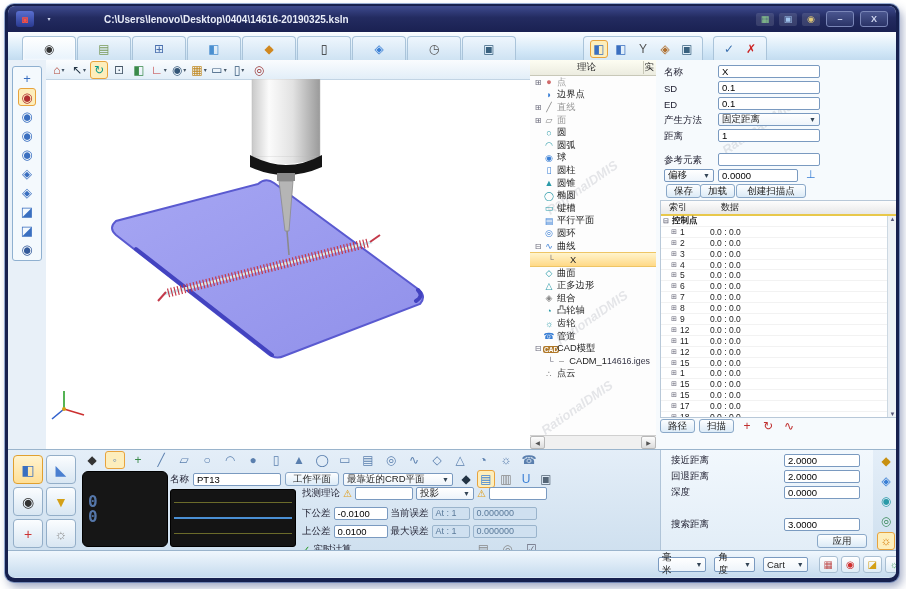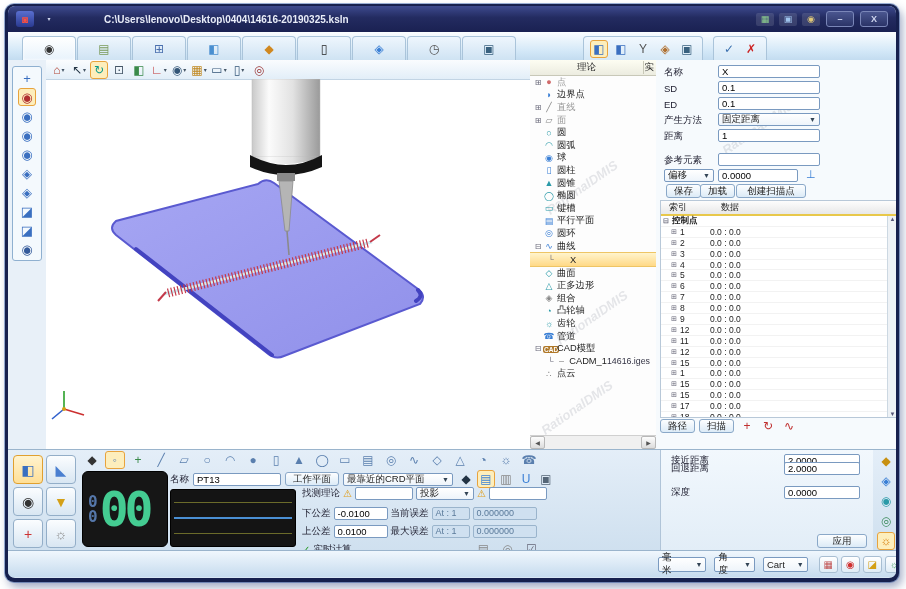--- a/index.html
+++ b/index.html
@@ -573,21 +573,20 @@
           <span class="ico" style="color: rgb(90, 127, 174); display: inline-flex; align-items: center; justify-content: center;">◔</span>
           <span class="ico" style="color: rgb(90, 127, 174); display: inline-flex; align-items: center; justify-content: center;">☼</span>
           <span class="ico" style="color: rgb(90, 127, 174); display: inline-flex; align-items: center; justify-content: center;">☎</span>
         </div>
 
       <div class="display">
         <div class="dsmall">
           <span>0</span>
           <span>0</span>
         </div>
-        <div class="dbig">00</div>
       </div>
 
       <div class="namerow">
         <span class="flabel">名称</span>
         <input class="tinput" style="width: 88px;" value="PT13">
         <div class="btn">工作平面</div>
         <div class="selectbox" style="width:110px">
           <span>最靠近的CRD平面</span>
             <span class="sdd">▼</span>
         </div>
@@ -641,27 +640,31 @@
               <span class="ico" style="color: rgb(102, 102, 119); display: inline-flex; align-items: center; justify-content: center;">☑</span>
             </div>
         </div>
       </div>
 
       <div class="params">
         <div class="fr" style="left:10px;top:3px;width:195px">
             <span class="flabel">接近距离</span>
           <input class="tinput" style="position: absolute; right: 6px; width: 76px;" value="2.0000">
           </div>
-        <div class="fr" style="left:10px;top:11px;width:195px">
+        <div class="fr" style="left:10px;top:19px;width:195px">
             <span class="flabel">回退距离</span>
           <input class="tinput" style="position: absolute; right: 6px; width: 76px;" value="2.0000">
           </div>
         <div class="fr" style="left:10px;top:35px;width:195px">
             <span class="flabel">深度</span>
           <input class="tinput" style="position: absolute; right: 6px; width: 76px;" value="0.0000">
+          </div>
+        <div class="fr" style="left:10px;top:67px;width:195px">
+            <span class="flabel">搜索距离</span>
+          <input class="tinput" style="position: absolute; right: 6px; width: 76px;" value="3.0000">
           </div>
         <div class="btn" style="position:absolute;right:6px;top:84px;width:50px">应用</div>
       </div>
 
       <div class="rstrip">
         <div style="display:flex;flex-direction:column;gap:2px">
             <span class="ico" style="color: rgb(200, 144, 16); display: inline-flex; align-items: center; justify-content: center;">◆</span>
             <span class="ico" style="color: rgb(58, 127, 213); display: inline-flex; align-items: center; justify-content: center;">◈</span>
             <span class="ico" style="color: rgb(42, 154, 168); display: inline-flex; align-items: center; justify-content: center;">◉</span>
             <span class="ico" style="color: rgb(58, 138, 90); display: inline-flex; align-items: center; justify-content: center;">◎</span>

